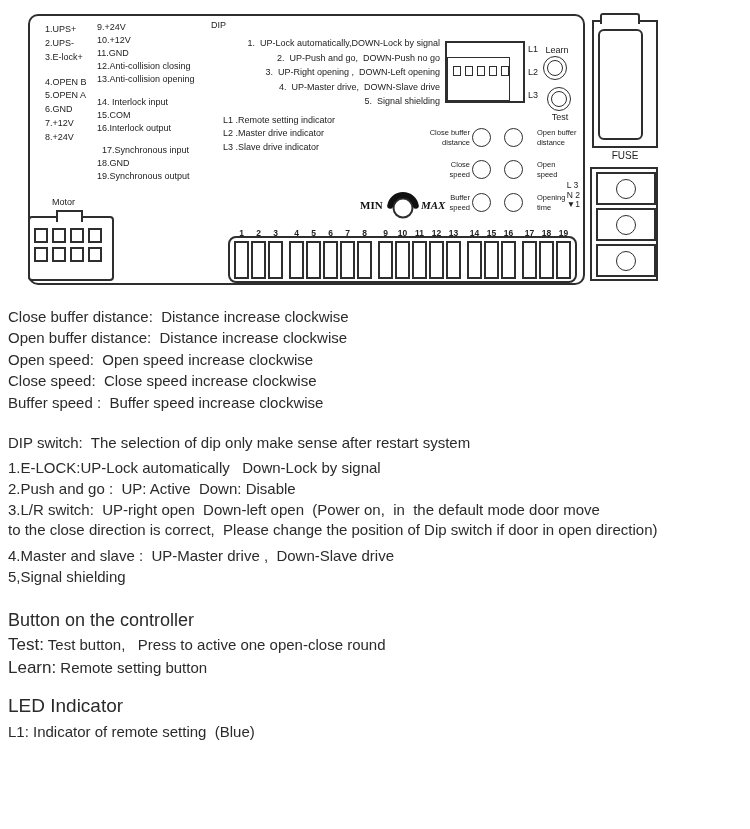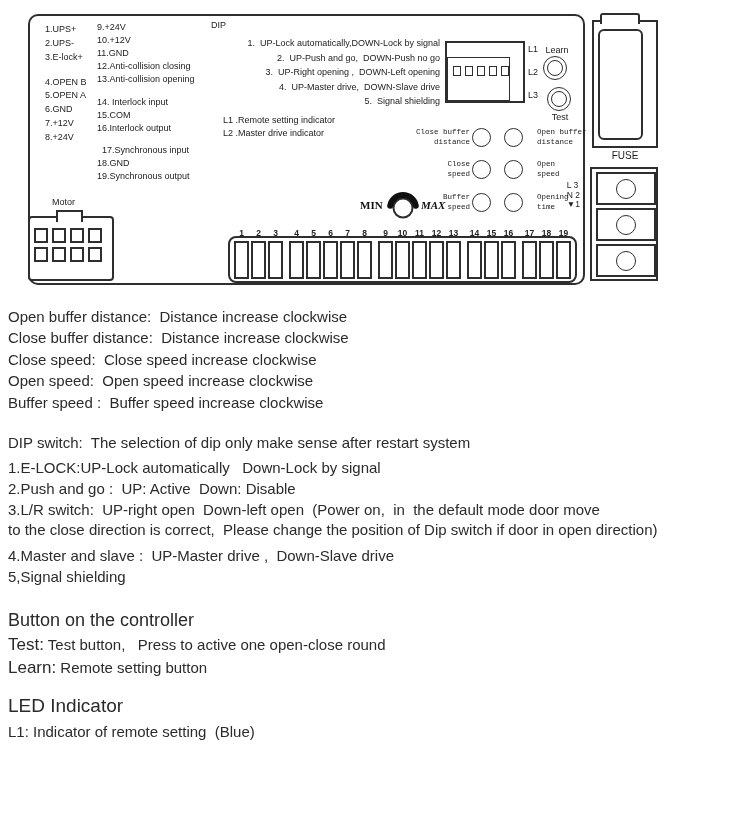--- a/index.html
+++ b/index.html
@@ -1,19 +1,19 @@
 <!DOCTYPE html>
 <html><head>
 <meta charset="utf-8">
 <style>
   html,body{margin:0;padding:0;background:#fff;}
   body{width:750px;height:829px;overflow:hidden;color:#2b2b2b;
        font-family:"Liberation Sans","DejaVu Sans",sans-serif;}
   .keep-sp{white-space:pre-wrap;}
-  .pre{white-space:pre-line;font-family:Liberation Mono, monospace;}
+  .pre{white-space:pre-line;}
   
   .board{position:relative;width:750px;height:300px;font-size:9px;color:#222;}
   .abs{position:absolute;}
   .nowrap{white-space:nowrap;}
   .outline{border:2px solid #2e2e2e;border-radius:10px;box-sizing:border-box;background:#fff;}
   .rect{border:2px solid #2e2e2e;box-sizing:border-box;background:#fff;}
   .thinrect{border:1.5px solid #2e2e2e;box-sizing:border-box;background:#fff;}
   .legend-item{line-height:14.6px;white-space:pre-wrap;text-align:right;}
   .led-legend-item{line-height:13.3px;white-space:pre-wrap;}
   .dsq-row{position:absolute;left:5px;top:8px;display:flex;gap:4px;}
@@ -99,20 +99,21 @@
   <div class="abs" style="left:225px;top:36px;width:215px;">
     <div class="legend-item">1.  UP-Lock automatically,DOWN-Lock by signal</div>
     <div class="legend-item">2.  UP-Push and go,  DOWN-Push no go</div>
     <div class="legend-item">3.  UP-Right opening ,  DOWN-Left opening</div>
     <div class="legend-item">4.  UP-Master drive,  DOWN-Slave drive</div>
     <div class="legend-item">5.  Signal shielding</div>
   </div>
   <div class="abs" style="left:223px;top:114px;width:200px;">
     <div class="led-legend-item">L1 .Remote setting indicator</div>
     <div class="led-legend-item">L2 .Master drive indicator</div>
+    <div class="led-legend-item">L3 .Slave drive indicator</div>
   </div>
 
   <div class="abs rect" style="left:445px;top:41px;width:80px;height:62px;"></div>
   <div class="abs thinrect" style="left:447px;top:57px;width:63px;height:44px;">
     <div class="dsq-row">
         <div class="dsq"></div>
         <div class="dsq"></div>
         <div class="dsq"></div>
         <div class="dsq"></div>
         <div class="dsq"></div>
@@ -265,24 +266,24 @@
     <div class="pwr-box">
         <div class="pwr-circ"></div>
       </div>
     <div class="pwr-box">
         <div class="pwr-circ"></div>
       </div>
   </div>
 </div>
 
 <div class="txt s1">
+  <div class="keep-sp">Close buffer distance:  Distance increase clockwise</div>
   <div class="keep-sp">Open buffer distance:  Distance increase clockwise</div>
-  <div class="keep-sp">Close buffer distance:  Distance increase clockwise</div>
+  <div class="keep-sp">Open speed:  Open speed increase clockwise</div>
   <div class="keep-sp">Close speed:  Close speed increase clockwise</div>
-  <div class="keep-sp">Open speed:  Open speed increase clockwise</div>
   <div class="keep-sp">Buffer speed :  Buffer speed increase clockwise</div>
 </div>
 
 <div class="txt">
   <div class="s2-header keep-sp">DIP switch:  The selection of dip only make sense after restart system</div>
   <div class="s2-items">
     <div class="keep-sp">1.E-LOCK:UP-Lock automatically   Down-Lock by signal</div>
     <div class="keep-sp">2.Push and go :  UP: Active  Down: Disable</div>
     <div class="keep-sp">3.L/R switch:  UP-right open  Down-left open  (Power on,  in  the default mode door move</div>
     <div class="keep-sp">to the close direction is correct,  Please change the position of Dip switch if door in open direction)</div>

